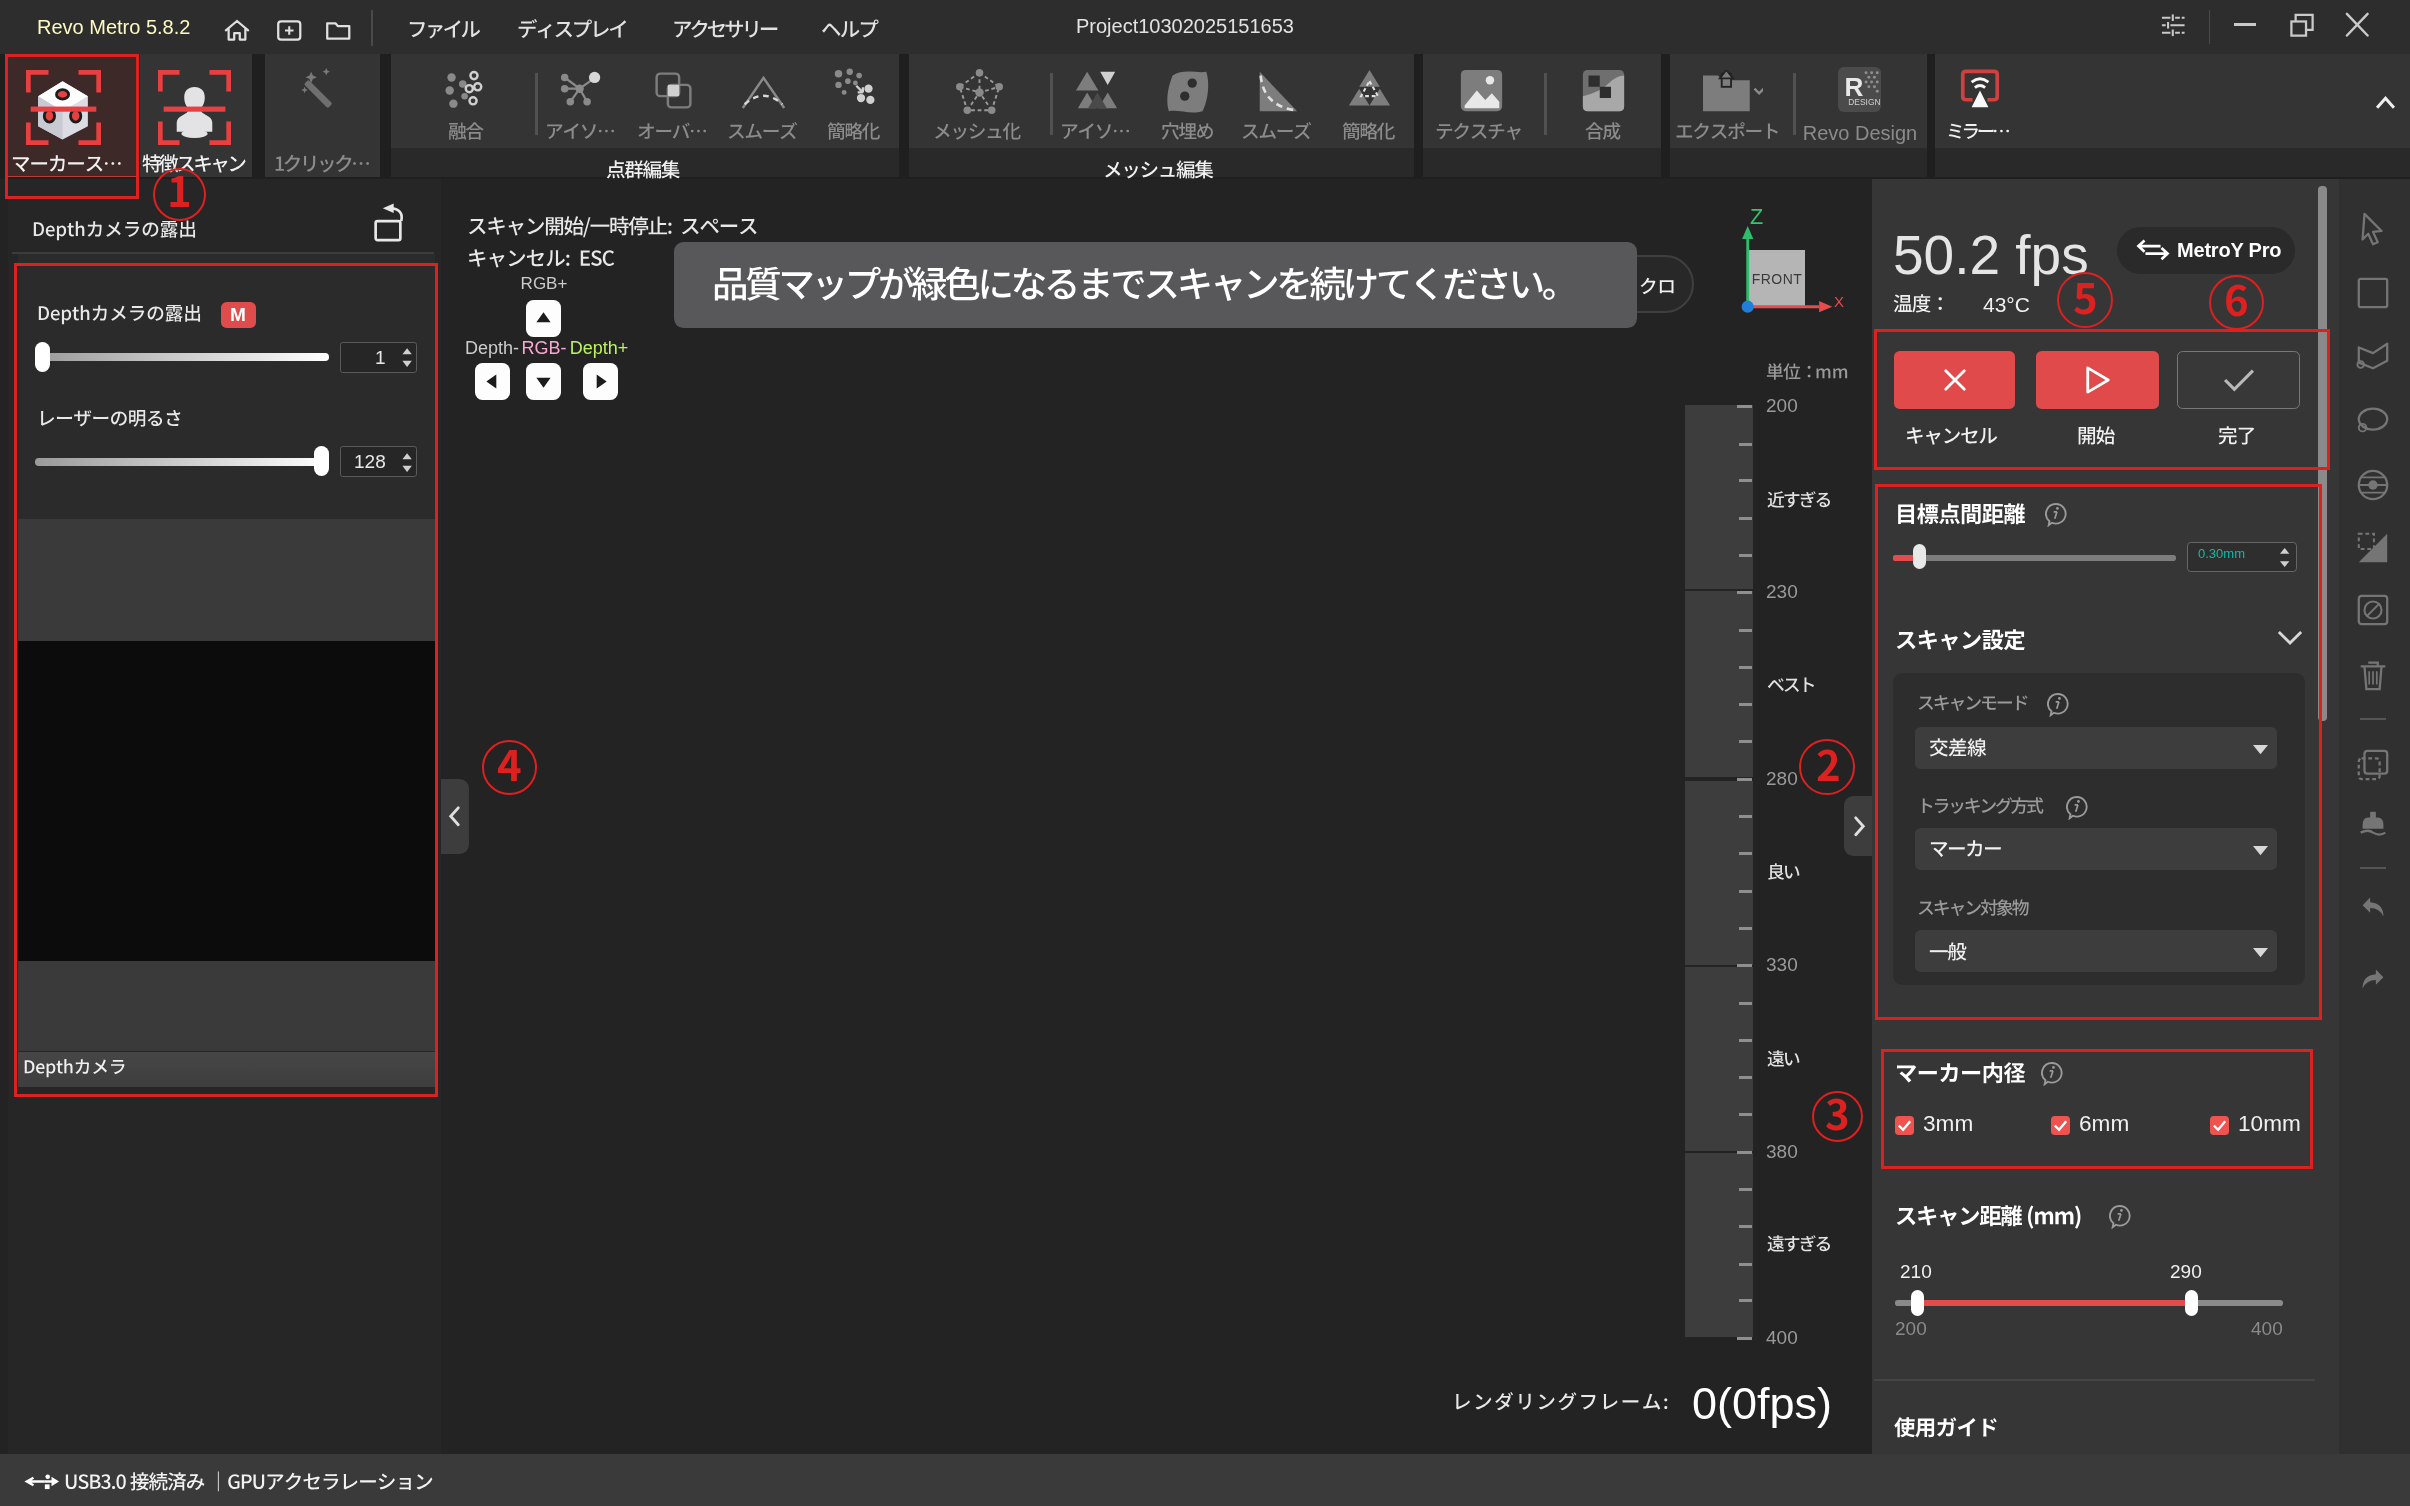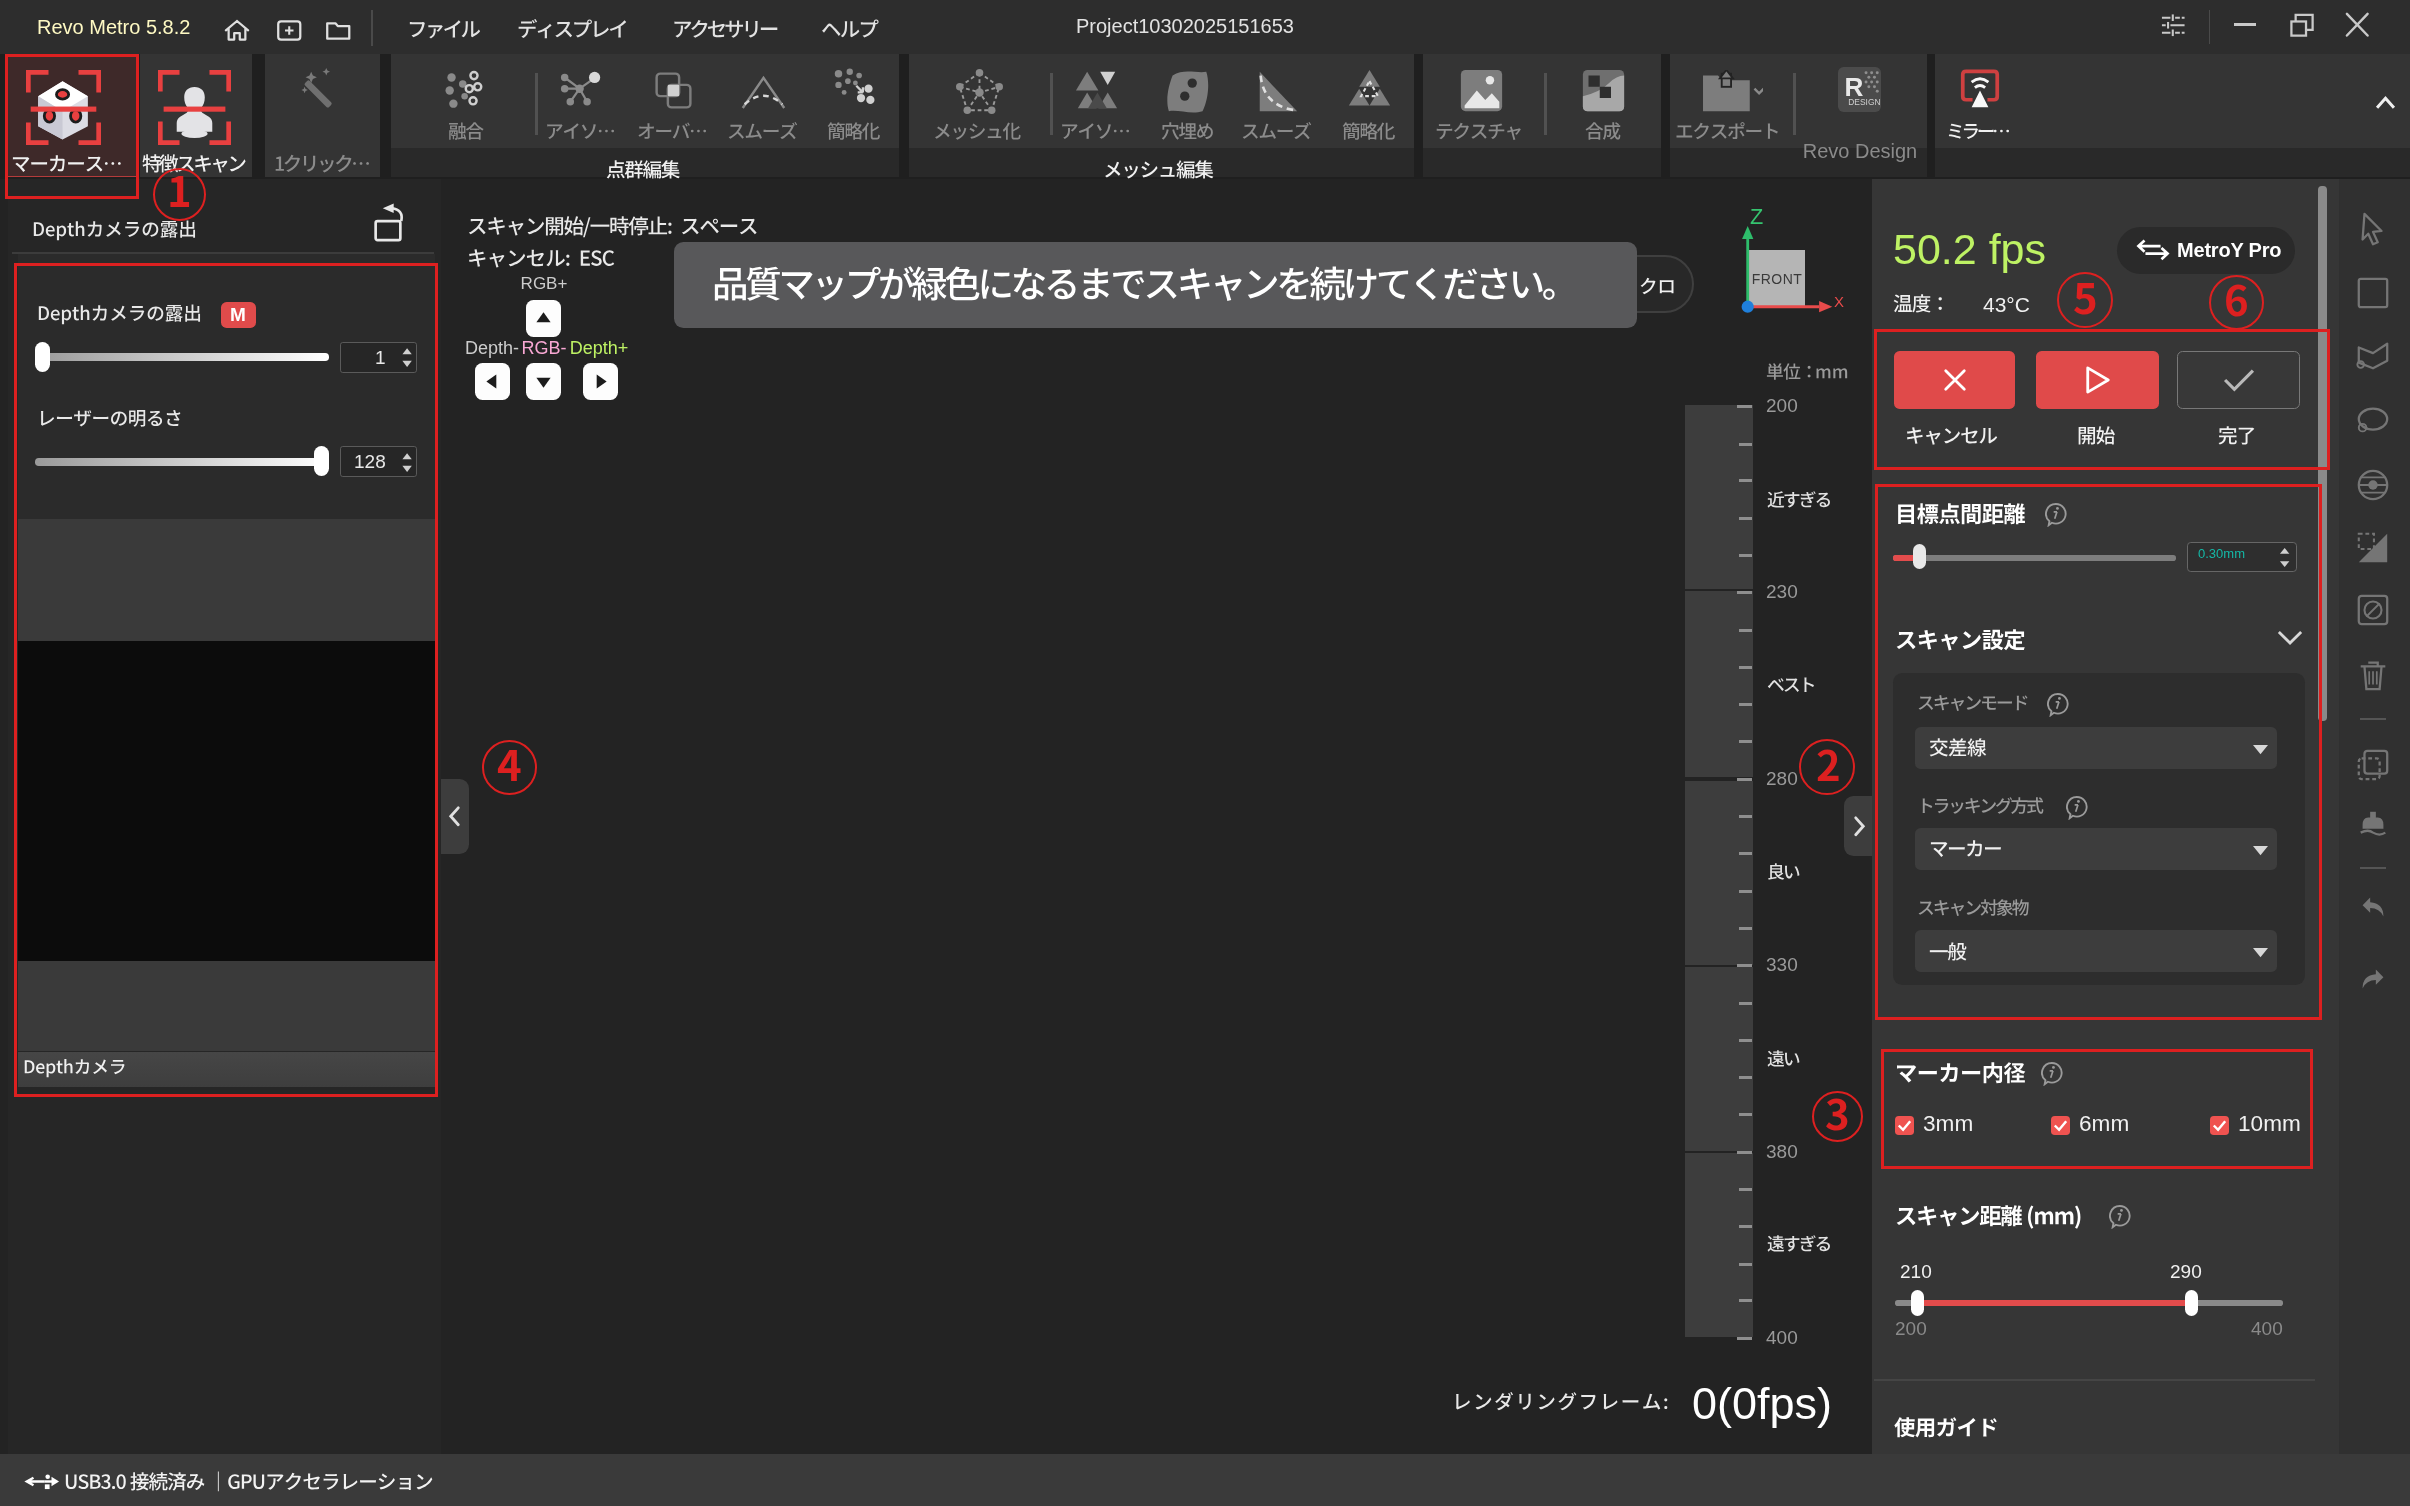--- a/index.html
+++ b/index.html
@@ -398,21 +398,21 @@
       <circle cx="30" cy="16" r="1.6"></circle>
       <circle cx="36" cy="16" r="1.6"></circle>
       <circle cx="42" cy="16" r="1.6"></circle>
       <circle cx="33" cy="21" r="1.6"></circle>
       <circle cx="39" cy="21" r="1.6"></circle>
       <circle cx="42" cy="26" r="1.6"></circle>
     </g>
 <text x="7" y="31" font-family="Liberation Sans" font-size="28" font-weight="bold" fill="#e8e8e8">R</text>
 <text x="11" y="41" font-family="Liberation Sans" font-size="9" fill="#d0d0d0">DESIGN</text>
   </svg>
-<div class="txt" style="left:1860px;top:141px;font-size:20px;color:#8b8b8b;line-height:1;transform:translateX(-50%)">Revo Design</div>
+<div class="txt" style="left:1860px;top:123px;font-size:20px;color:#8b8b8b;line-height:1;transform:translateX(-50%)">Revo Design</div>
 <div class="ab" style="left:1935px;top:54px;width:476px;height:94px;background:#343434"></div>
 <div class="ab" style="left:1935px;top:148px;width:476px;height:29px;background:#292929"></div>
 <svg class="ab" style="left:1960px;top:69px" width="40" height="41" viewBox="0 0 42 44">
 <path d="M13 33 H6 Q2.5 33 2.5 29.5 V6 Q2.5 2.5 6 2.5 H36 Q39.5 2.5 39.5 6 V29.5 Q39.5 33 36 33 H29" stroke="#cf4040" stroke-width="4" fill="none"></path>
 <g stroke="#f8f8f8" stroke-width="3" fill="none">
 <path d="M12 14 q9 -7 18 0"></path>
       <path d="M15.5 20 q5.5 -4.5 11 0"></path>
     </g>
 <path d="M21 23 L30 41 H12 Z" fill="#f8f8f8"></path>
   </svg>
@@ -719,21 +719,21 @@
       <use href="#g14" x="8610"></use>
       <use href="#g35" x="9686"></use>
       <use href="#g73" x="10762"></use>
     </g>
   </svg>
 <div class="txt" style="left:1692px;top:1381px;font-size:45px;color:#ffffff;line-height:1;font-weight:400">0(0fps)</div>
 <div class="ab" style="left:1844px;top:796px;width:28px;height:60px;background:#3d3d3d;border-radius:9.4px 0 0 9.4px"></div>
 <svg class="ab" style="left:1850px;top:815px" width="19" height="22.6" viewBox="0 0 20 24">
 <path d="M6 3 L14 12 L6 21" stroke="#e0e0e0" stroke-width="3" fill="none" stroke-linecap="round"></path>
   </svg>
-<div class="txt" style="left:1893px;top:228px;font-size:43px;color:#bef264;line-height:1">50.2 fps</div>
+<div class="txt" style="left:1893px;top:228px;font-size:55px;color:#e5e5e5;line-height:1">50.2 fps</div>
 <div class="ab" style="left:2117px;top:227px;width:178px;height:47px;background:#2a2a2a;border-radius:23.5px"></div>
 <svg class="ab" style="left:2136px;top:239px" width="34" height="22.6" viewBox="0 0 36 24">
 <path d="M9 1.5 L2.5 7.5 L9 13.5 M2.5 7.5 H26" stroke="#fff" stroke-width="2.8" fill="none"></path>
 <path d="M27 9.5 L33.5 15.5 L27 21.5 M33.5 15.5 H10" stroke="#fff" stroke-width="2.8" fill="none"></path>
   </svg>
 <div class="txt" style="left:2177px;top:240px;font-size:20px;color:#fff;line-height:1;font-weight:700;letter-spacing:-0.2px">MetroY Pro</div>
 <svg style="position:absolute;left:1893px;top:294px;overflow:visible" width="0.9" height="0.9" viewBox="0 0 1 1">
     <g transform="translate(0,18.9) scale(0.02200,-0.02200)" fill="#f0f0f0">
       <use href="#g108" x="0"></use>
       <use href="#g109" x="955"></use>

